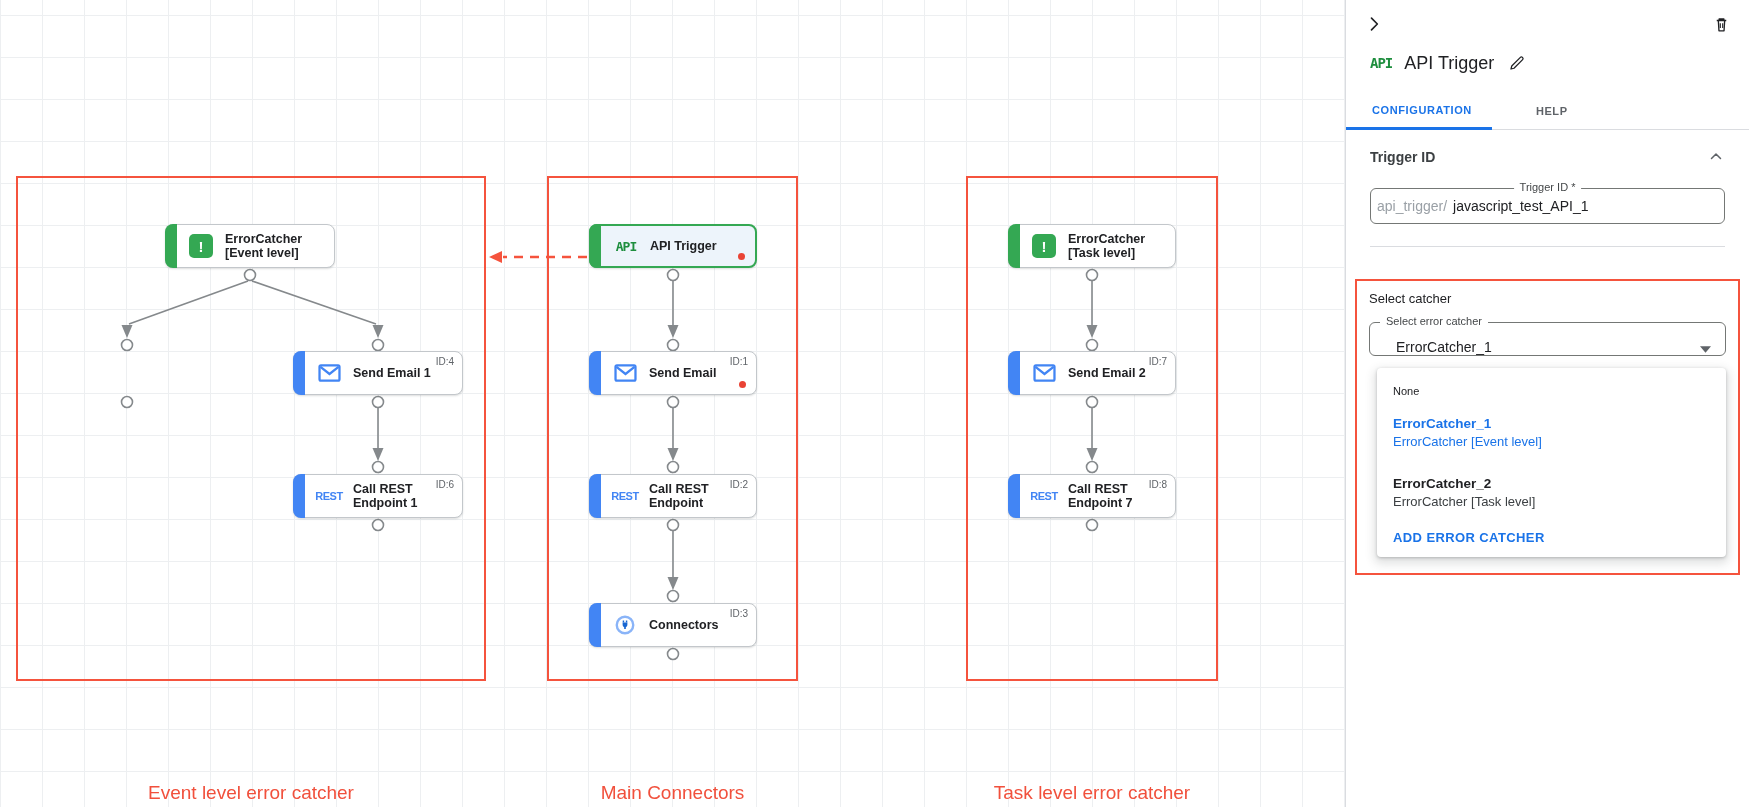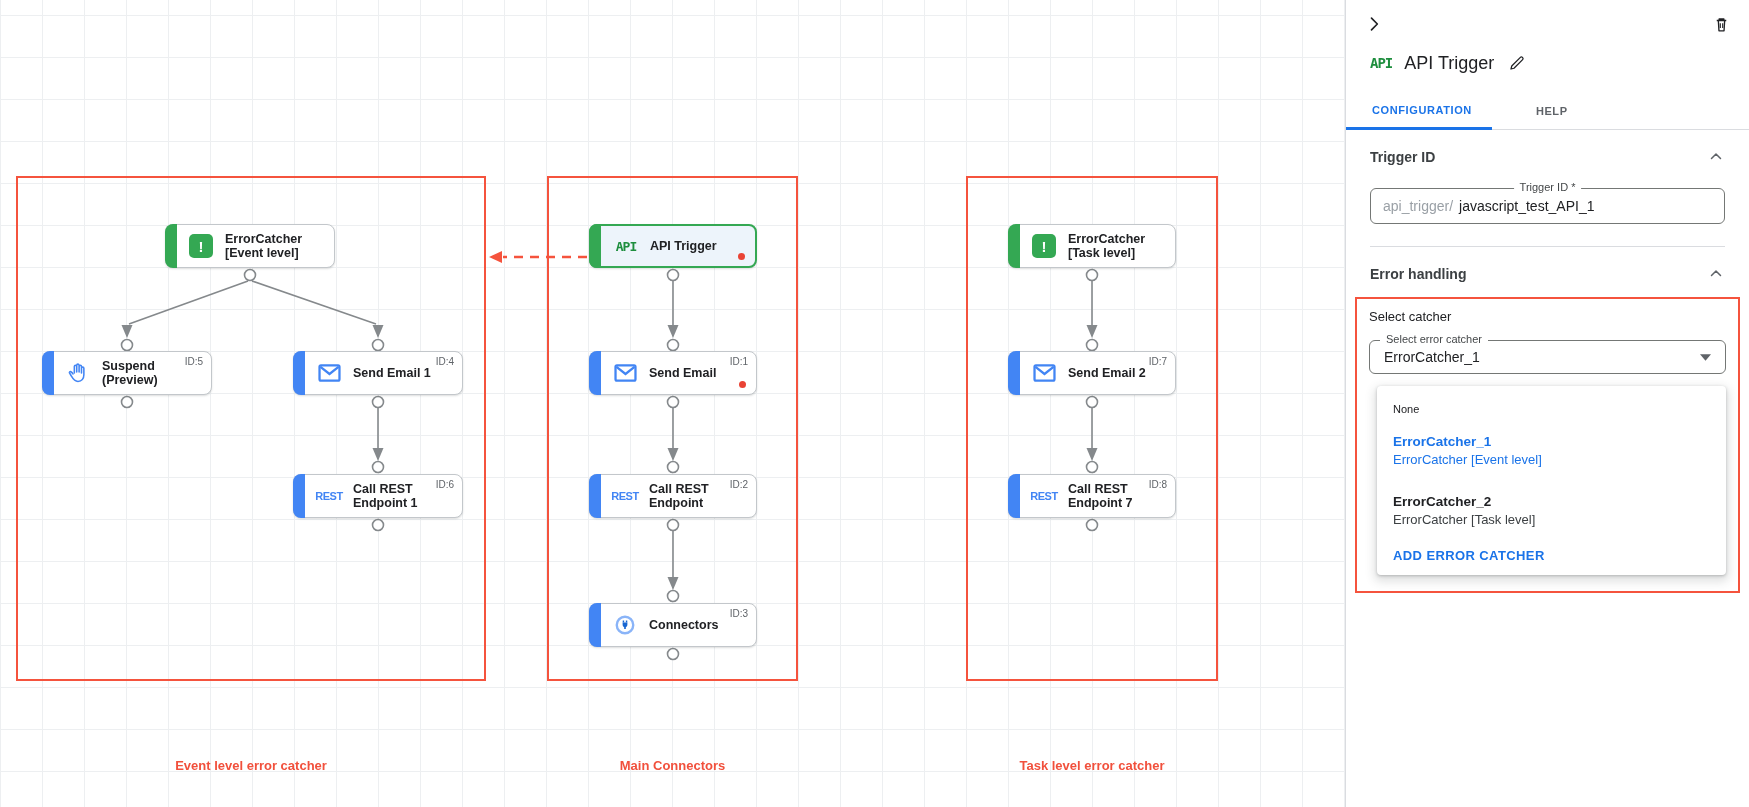--- a/index.html
+++ b/index.html
@@ -15,21 +15,21 @@
     background-size:42px 42px, 42px 42px;
     background-position:0 0, 0 15px; }
   .wires { position:absolute; left:0; top:0; width:1345px; height:807px; pointer-events:none; }
   .wires line    { stroke:#85898c; stroke-width:1.6; }
   .wires .port   { fill:#fff; stroke:#85898c; stroke-width:1.6; }
   .wires polygon { fill:#85898c; }
   .wires .red-dash { stroke:#f5533d; stroke-width:2.4; stroke-dasharray:9 7; }
   .wires .red-head { fill:#f5533d; }
 
   .group-box { position:absolute; border:2px solid #f5533d; background:transparent; }
-  .group-label { position:absolute; top:758px; text-align:center; font-size:13px; color:#f1503c;font-weight:bold; }
+  .group-label { position:absolute; top:782px; text-align:center; font-size:19px; color:#f1503c; }
 
   .node { position:absolute; height:44px; background:#fff; border:1px solid #c3c7cb; border-radius:8px;
           box-shadow:0 1px 2px rgba(60,64,67,.18); display:flex; align-items:center; gap:11px;
           padding-left:22px; cursor:pointer; }
   .node .bar { position:absolute; left:-1px; top:-1px; bottom:-1px; width:12px; border-radius:8px 0 0 8px;
                background:#4285f4; }
   .node.green-bar .bar { background:#34a853; }
   .node.trigger { background:#edf4fb; border:2px solid #34a853; }
   .node.trigger .bar { left:-2px; top:-2px; bottom:-2px; }
   .node .nlabel { font-size:12.5px; font-weight:700; line-height:1.16; color:#202124; max-width:96px; }
@@ -53,31 +53,31 @@
   .tabs { display:flex; margin-top:18px; border-bottom:1px solid #dadce0; }
   .tab { border:none; background:none; cursor:pointer; font-size:11px; font-weight:700; letter-spacing:.6px;
          color:#5f6368; padding:12px 14px 11px 14px; }
   .tab.active { color:#1a73e8; border-bottom:3px solid #1a73e8; margin-bottom:-1px; padding-left:26px; padding-right:20px; }
   .tab.help { margin-left:30px; }
   .section { padding:18px 24px 0 24px; }
   .sec-head { display:flex; justify-content:space-between; align-items:center; }
   .sec-title { font-size:14px; font-weight:700; color:#3c4043; }
   .chev { color:#5f6368; display:flex; cursor:pointer; background:none; border:none; }
   .field { position:relative; margin-top:22px; height:36px; border:1px solid #747775; border-radius:6px;
-           display:flex; align-items:center; padding:0 12px; gap:6px; font-size:14px; cursor:text; }
+           display:flex; align-items:center; padding:0 6px; gap:6px; font-size:14px; cursor:text; }
   .float-label { position:absolute; top:-8px; background:#fff; padding:0 6px; font-size:11px; color:#444749; }
   .float-center { left:50%; transform:translateX(-50%); white-space:nowrap; }
   .float-left { left:10px; }
   .prefix { color:#9aa0a6; }
   .divider { border:none; border-top:1px solid #dadce0; margin-top:22px; }
 
   .redbox { margin:14px 9px 0 9px; border:2px solid #f5533d; padding:10px 12px 16px 12px; }
   .ec-label { font-size:13px; color:#202124; }
   .select { position:relative; margin-top:16px; height:34px; border:1px solid #747775; border-radius:6px;
-            display:flex; align-items:center; padding:0 14px; font-size:14px; cursor:pointer; }
+            display:flex; align-items:flex-end; padding:0 26px; font-size:14px; cursor:pointer; }
   .select .arrow { position:absolute; right:14px; color:#5f6368; font-size:10px; }
   .menu { margin:12px 0 0 8px; background:#fff; border-radius:4px; padding:12px 0 8px 0;
           box-shadow:0 1px 3px rgba(60,64,67,.3), 0 4px 10px 3px rgba(60,64,67,.15); }
   .opt { padding:5px 16px; cursor:pointer; font-size:13.5px; }
   .opt .oname { font-weight:700; color:#202124; }
   .opt .odesc { color:#3c4043; margin-top:3px; font-size:13px; }
   .opt.selected .oname, .opt.selected .odesc { color:#1a73e8; }
   .opt-none { font-size:11px; color:#202124; padding:5px 16px 14px 16px; cursor:pointer; }
   .opt.second { margin-top:17px; }
   .add-btn { background:none; border:none; cursor:pointer; color:#1a73e8; font-weight:700; font-size:13px;
@@ -143,30 +143,20 @@
     </svg>
 
     <div class="node green-bar" style="left:165px; top:224px; width:170px;">
       <span class="bar"></span>
       <span class="icon-box">
           <span class="err-ic">!</span>
         </span>
       <span class="nlabel">ErrorCatcher [Event level]</span>
     </div>
 
-    <div class="node" style="left:42px; top:351px; width:170px;">
-      <span class="bar"></span>
-      <span class="icon-box">
-        <svg viewBox="0 0 24 24" width="22" height="22">
-            <path d="M8 12V4.8a1.3 1.3 0 0 1 2.6 0V11M10.6 11V3.6a1.3 1.3 0 0 1 2.6 0V11M13.2 11V4.8a1.3 1.3 0 0 1 2.6 0V12M15.8 12V6.8a1.3 1.3 0 0 1 2.6 0V14c0 4.2-2.4 7.2-6.4 7.2-3.4 0-5-1.9-7-5.4-.8-1.4-1.7-2.9-2.3-4-.4-.8.6-1.7 1.5-1.2.9.5 1.8 1.5 2.3 2.5" fill="none" stroke="#4285f4" stroke-width="1.7" stroke-linecap="round" stroke-linejoin="round"></path>
-          </svg>
-      </span>
-      <span class="nlabel">Suspend (Preview)</span>
-      <span class="nid">ID:5</span>
-    </div>
 
     <div class="node" style="left:293px; top:351px; width:170px;">
       <span class="bar"></span>
       <span class="icon-box">
         <svg viewBox="0 0 24 20" width="23" height="19">
             <rect x="1.5" y="1.5" width="21" height="16" rx="1.5" fill="#fff" stroke="#4285f4" stroke-width="2.4"></rect>
             <path d="M2.5 3 12 10.5 21.5 3" fill="none" stroke="#4285f4" stroke-width="2.4"></path>
           </svg>
       </span>
       <span class="nlabel">Send Email 1</span>
@@ -302,28 +292,20 @@
       </div>
       <div class="field">
         <span class="float-label float-center">Trigger ID *</span>
         <span class="prefix">api_trigger/</span>
         <span>javascript_test_API_1</span>
       </div>
       <hr class="divider">
     </div>
 
     <div class="section" style="padding-left:0; padding-right:0;">
-      <div class="sec-head" style="padding:0 24px;">
-        <span class="sec-title">Error handling</span>
-        <button class="chev">
-          <svg viewBox="0 0 24 24" width="18" height="18">
-              <path d="M6 14l6-6 6 6" fill="none" stroke="currentColor" stroke-width="2" stroke-linecap="round" stroke-linejoin="round"></path>
-            </svg>
-        </button>
-      </div>
 
       <div class="redbox">
         <div class="ec-label">Select catcher</div>
 
         <div class="select">
           <span class="float-label float-left">Select error catcher</span>
           <span>ErrorCatcher_1</span>
           <span class="arrow">
             <svg viewBox="0 0 10 6" width="11" height="7">
                 <path d="M0 0h10L5 6z" fill="#5f6368"></path>

